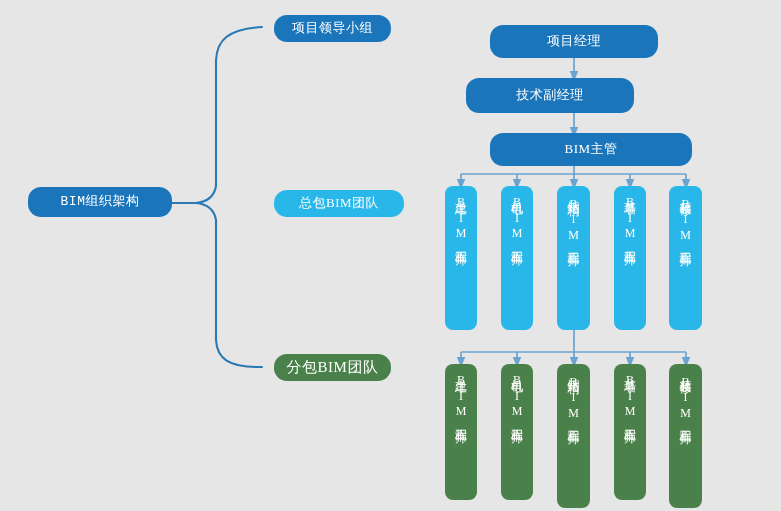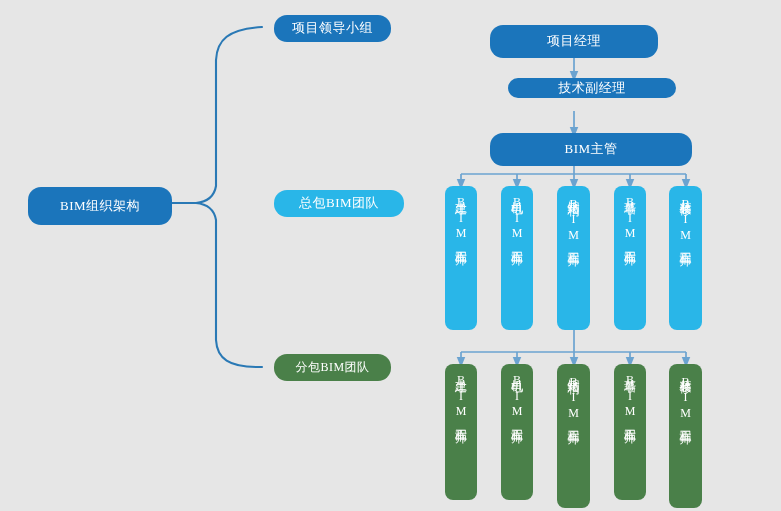--- a/index.html
+++ b/index.html
@@ -47,21 +47,21 @@
     font-size: 13px;
   }
   
   .node.cyan {
     background: #29b6e8;
     font-size: 13px;
   }
   
   .node.green {
     background: #4a8049;
-    font-size: 12px;
+    font-size: 15px;
   }
   
   .node.vert {
     border-radius: 8px;
     font-size: 12px;
     padding: 6px 0;
     align-items: flex-start;
   }
   .vert-text {
     writing-mode: vertical-rl;
@@ -115,31 +115,31 @@
       <line x1="574" y1="330" x2="574" y2="352"></line>
       <line x1="461" y1="352" x2="686" y2="352"></line>
       <line x1="461" y1="352" x2="461" y2="362" marker-end="url(#arrow)"></line>
       <line x1="517" y1="352" x2="517" y2="362" marker-end="url(#arrow)"></line>
       <line x1="574" y1="352" x2="574" y2="362" marker-end="url(#arrow)"></line>
       <line x1="630" y1="352" x2="630" y2="362" marker-end="url(#arrow)"></line>
       <line x1="686" y1="352" x2="686" y2="362" marker-end="url(#arrow)"></line>
     </g>
   </svg>
 
-  <div class="node blue" style="left:28px; top:187px; width:144px; height:38px;">BIM组织架构</div>
+  <div class="node blue" style="left:28px; top:187px; width:144px; height:30px;font-family:Liberation Mono, monospace;">BIM组织架构</div>
 
   <div class="node blue" style="left:274px; top:15px; width:117px; height:27px;">项目领导小组</div>
 
   <div class="node cyan" style="left:274px; top:190px; width:130px; height:27px;">总包BIM团队</div>
 
   <div class="node green" style="left:274px; top:354px; width:117px; height:27px;">分包BIM团队</div>
 
   <div class="node blue" style="left:490px; top:17px; width:168px; height:33px;margin-top:8px;">项目经理</div>
 
-  <div class="node blue" style="left:508px; top:78px; width:168px; height:20px;">技术副经理</div>
+  <div class="node blue" style="left:466px; top:78px; width:168px; height:35px;">技术副经理</div>
 
   <div class="node blue" style="left:490px; top:133px; width:202px; height:33px;">BIM主管</div>
 
   <div class="node cyan vert" style="left:445px; top:186px; width:32px; height:144px;">
     <span class="vert-text">土建BIM工程师</span>
   </div>
 
   <div class="node cyan vert" style="left:501px; top:186px; width:32px; height:144px;">
     <span class="vert-text">机电BIM工程师</span>
   </div>

